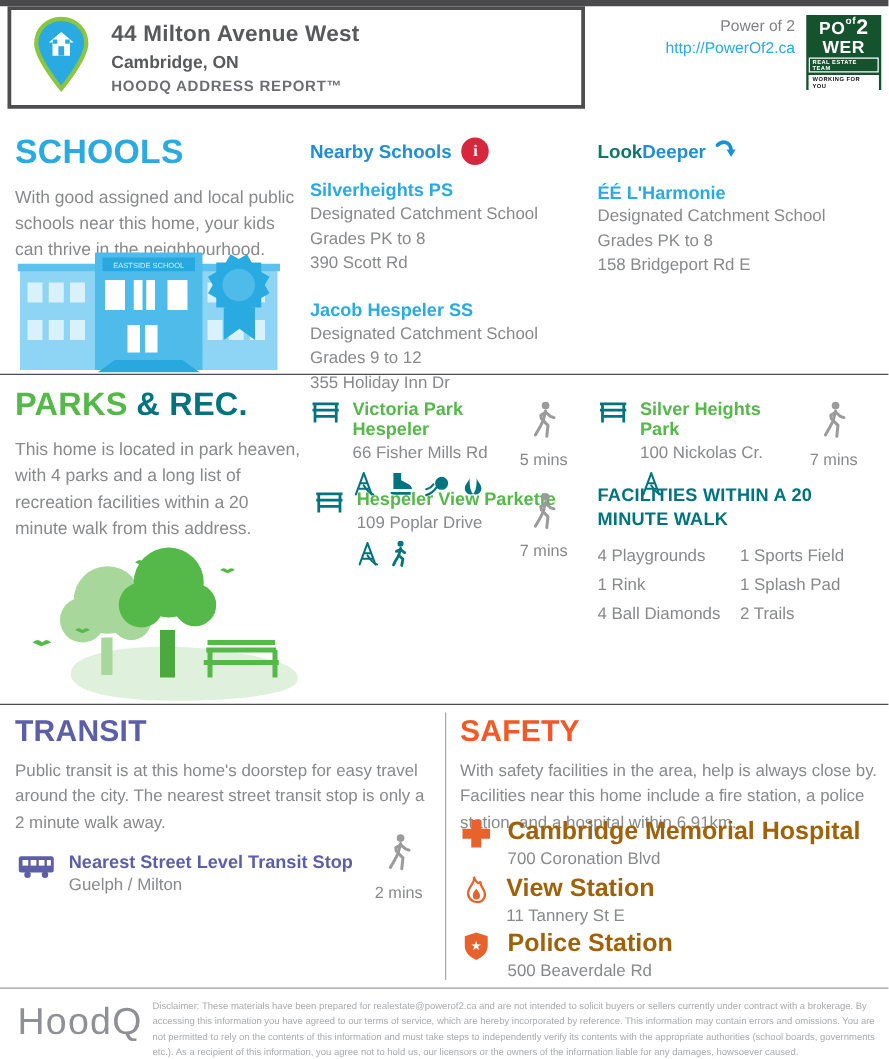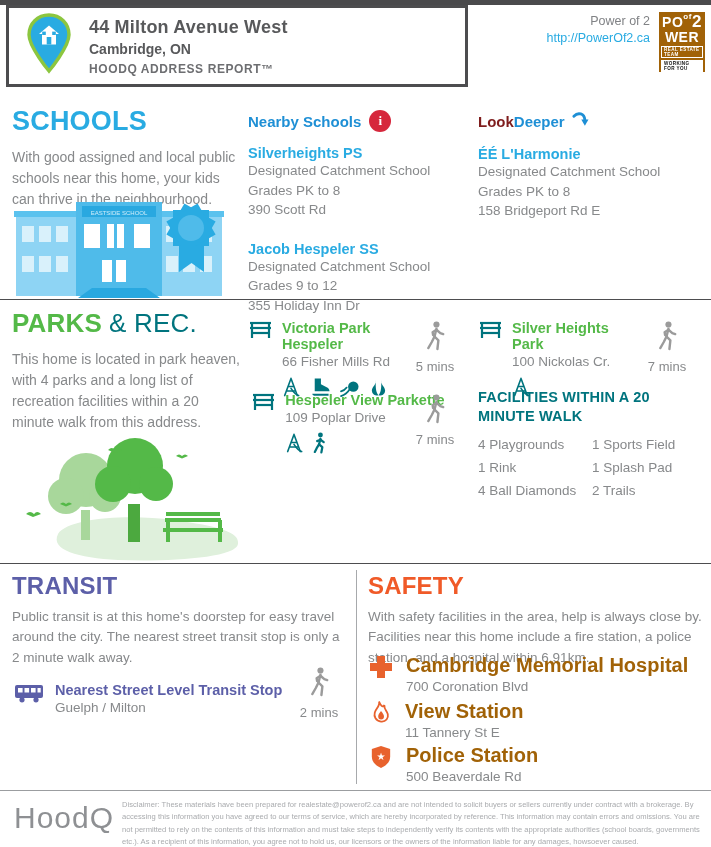--- a/index.html
+++ b/index.html
@@ -20,52 +20,52 @@
   #pin-wrap { margin-left:16px; width:48px; flex:0 0 48px; }
   #header-text { margin-left:16px; }
   .addr-title { font-size:18px; font-weight:700; color:#58595B; letter-spacing:.2px; }
   .addr-city  { font-size:14px; font-weight:700; color:#58595B; margin-top:3px; }
   .addr-report{ font-size:12px; font-weight:700; color:#6D6E71; margin-top:5px; letter-spacing:.6px; }
   #header-right { top:12px; right:6px; display:flex; gap:9px; align-items:flex-start; }
   #brand-text { text-align:right; padding-top:2px; }
   .brand-name { font-size:12.5px; color:#808285; }
   .brand-url  { font-size:12.5px; color:#29ABE2; margin-top:3px; cursor:pointer; }
   #brand-logo {
-    width:46px; height:60px; background:#a16207; color:#fff;
+    width:60px; height:60px; background:#14532d; color:#fff;
     display:flex; flex-direction:column; align-items:center; justify-content:center;
     padding:3px 2px;
   }
   .logo-row1 { font-size:14px; font-weight:700; line-height:1; letter-spacing:.5px; }
   .logo-of   { font-size:8px; vertical-align:top; }
   .logo-num  { font-size:17px; font-weight:700; }
   .logo-sub  { font-size:4.6px; font-weight:700; border:1px solid #fff; padding:0 2px; margin-top:2px; letter-spacing:.4px; }
   .logo-sub2 { background:#fff; color:#111; border:1px solid #fff; }
   
   .hr { left:0; width:711px; height:1px; background:#4D4D4F; }
   .hr-light { background:#9B9DA0; }
   section { position:absolute; left:0; width:711px; }
   h2 { font-weight:700; letter-spacing:.2px; }
   .h-schools { color:#29ABE2; font-size:27px; }
   .h-parks-green { color:#54B948; font-size:26px; font-weight:700; }
-  .h-parks-teal  { color:#00747E; font-size:26px; font-weight:400; }
+  .h-parks-teal  { color:#00747E; font-size:26px; font-weight:700; }
   .h-transit { color:#5C5FA8; font-size:24px; }
   .h-safety  { color:#F05A28; font-size:24px; }
   .para { font-size:14px; color:#87898B; line-height:1.5; }
   .small-para { font-size:13.5px; }
   
   .nearby-row { display:flex; align-items:center; gap:8px; }
   .nearby-label { font-size:15px; font-weight:700; color:#1E8FD5; }
   .info-icon { width:22px; height:22px; border-radius:50%; background:#D6273C; color:#fff;
     font-size:13px; font-weight:700; display:flex; align-items:center; justify-content:center;
     font-family:"Liberation Serif", serif; cursor:pointer; }
   .school-item { margin-top:13px; }
   .school-name { font-size:14.5px; font-weight:700; color:#29ABE2; cursor:pointer; }
   .detail { font-size:13.5px; color:#87898B; line-height:1.45; }
   .look-row { display:flex; align-items:center; gap:6px; }
-  .look-red  { font-size:15px; font-weight:700; color:#7f1d1d; }
+  .look-red  { font-size:15px; font-weight:700; color:#0f766e; }
   .look-blue { font-size:15px; font-weight:700; color:#1E8FD5; }
   
   .park-entry { display:flex; gap:9px;justify-content:center; }
   .park-name { font-size:14.5px; font-weight:700; color:#54B948; cursor:pointer; }
   .fac-icons { display:flex; gap:9px; margin-top:4px; align-items:flex-end; }
   .walk-block { text-align:center; width:54px; }
   .walk-mins { font-size:13px; color:#87898B; margin-top:2px; }
   .fac-head { font-size:14.5px; font-weight:700; color:#00747E; line-height:1.3; letter-spacing:.2px; }
   .fac-cols { display:flex; margin-top:8px; }
   .fac-col { width:118px; }

